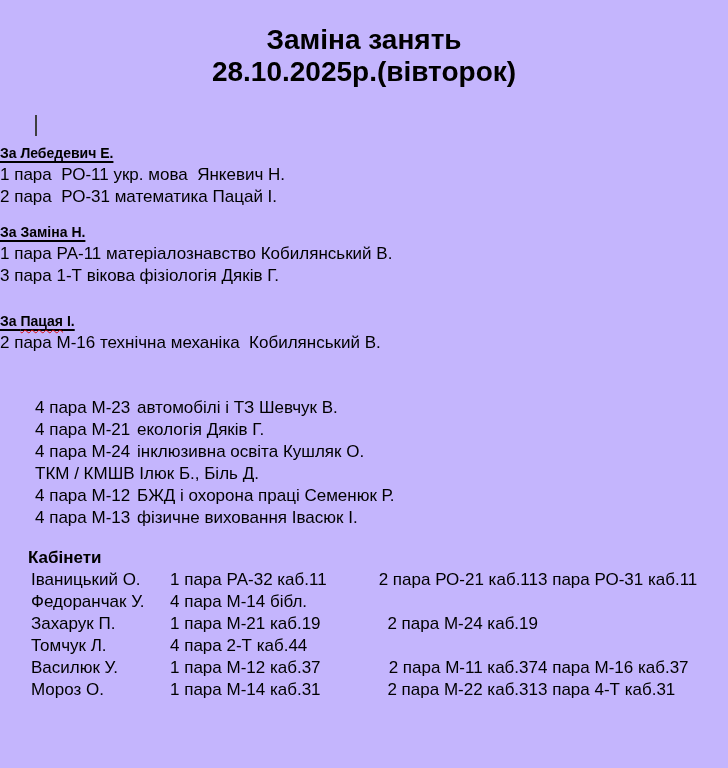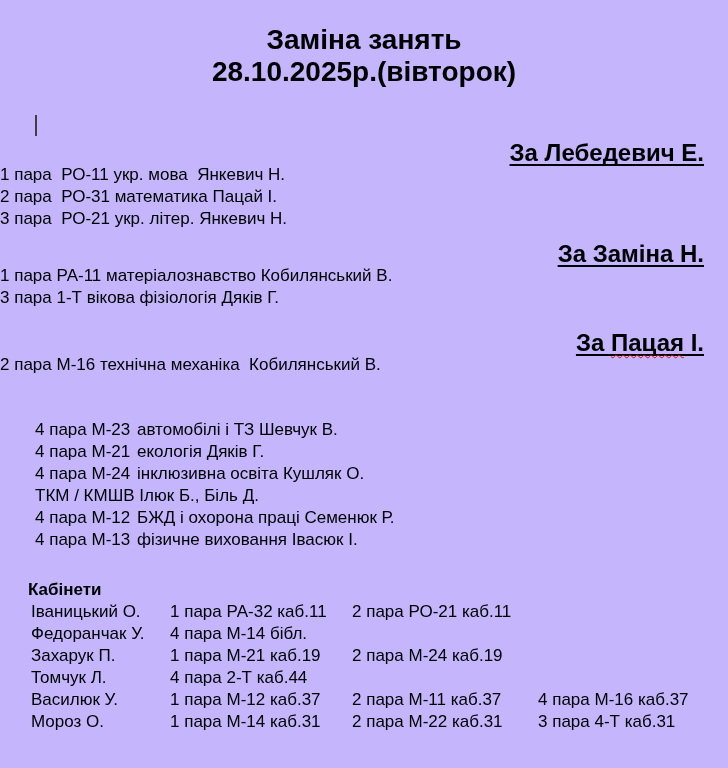--- a/index.html
+++ b/index.html
@@ -23,23 +23,23 @@
   }
   .caret-line { height: 22px; margin-top: 26px; padding-left: 35px; }
   .caret {
     display: inline-block;
     width: 2px;
     height: 21px;
     vertical-align: middle;
     background: #3f3f3f;
   }
   .sec-header {
-    text-align: right;
+    text-align: left;
     font-weight: 700;
-    font-size: 24px;
+    font-size: 14px;
     line-height: 22px;
     padding-right: 24px;
   }
   .sec-header .u {
     text-decoration: underline;
     text-decoration-thickness: 1.6px;
     text-underline-offset: 3px;
     text-decoration-skip-ink: none;
   }
   .mt-hdr2 { margin-top: 13px; }
@@ -49,46 +49,45 @@
   .fourth-block { margin-top: 43px; }
   .frow { display: flex; padding-left: 35px; }
   .frow .flabel { flex: none; width: 102px; white-space: pre; }
   .frow .fsubject { white-space: pre; }
   .misspell {
     text-decoration: underline wavy #dd0806;
     text-decoration-thickness: 1px;
     text-underline-offset: 2.5px;
     text-decoration-skip-ink: none;
   }
-  .cab-heading { margin-top: 28px; padding-left: 28px; font-weight: 700; }
+  .cab-heading { margin-top: 18px; padding-left: 28px; font-weight: 700; }
   .cab-row { display: flex; padding-left: 31px; white-space: pre; }
   .cab-row .name { flex: none; width: 139px; }
   .cab-row .c1 { flex: none; width: 182px; }
-  .cab-row .c2 { flex: none; width: 186px; }
+  .cab-row .c2 { flex: none; width: 186px; text-align: right; }
 </style>
 </head>
 <body>
 
 <div class="doc">
 
   <div class="title">
     <div>Заміна занять</div>
     <div>28.10.2025р.(вівторок)</div>
   </div>
 
   <div class="caret-line">
     <span class="caret"></span>
   </div>
 
   <div class="sec-header mt-hdr1">
     <span class="u"><span>За Лебедевич Е.</span><span class="misspell"></span><span></span></span>
   </div>
   <div class="line">1 пара  РО-11 укр. мова  Янкевич Н.</div>
   <div class="line">2 пара  РО-31 математика Пацай І.</div>
-  <div class="line">3 пара  РО-21 укр. літер. Янкевич Н.</div>
 
   <div class="sec-header mt-hdr2">
     <span class="u"><span>За Заміна Н.</span><span class="misspell"></span><span></span></span>
   </div>
   <div class="line">1 пара РА-11 матеріалознавство Кобилянський В.</div>
   <div class="line">3 пара 1-Т вікова фізіологія Дяків Г.</div>
 
   <div class="sec-header mt-hdr3">
     <span class="u"><span>За </span><span class="misspell">Пацая</span><span> І.</span></span>
   </div>
@@ -119,20 +118,21 @@
       <span class="fsubject"><span>фізичне виховання Івасюк І.</span><span class="misspell"></span><span></span></span>
     </div>
   </div>
 
   <div class="cab-heading">Кабінети</div>
 
   <div class="cab-row">
     <span class="name">Іваницький О.</span>
     <span class="c1">1 пара РА-32 каб.11</span>
     <span class="c2">2 пара РО-21 каб.11</span>
+    <span class="c3">3 пара РО-31 каб.11</span>
   </div>
   <div class="cab-row">
     <span class="name">Федоранчак У.</span>
     <span class="c1">4 пара М-14 бібл.</span>
     <span class="c2"></span>
     <span class="c3"></span>
   </div>
   <div class="cab-row">
     <span class="name">Захарук П.</span>
     <span class="c1">1 пара М-21 каб.19</span>

